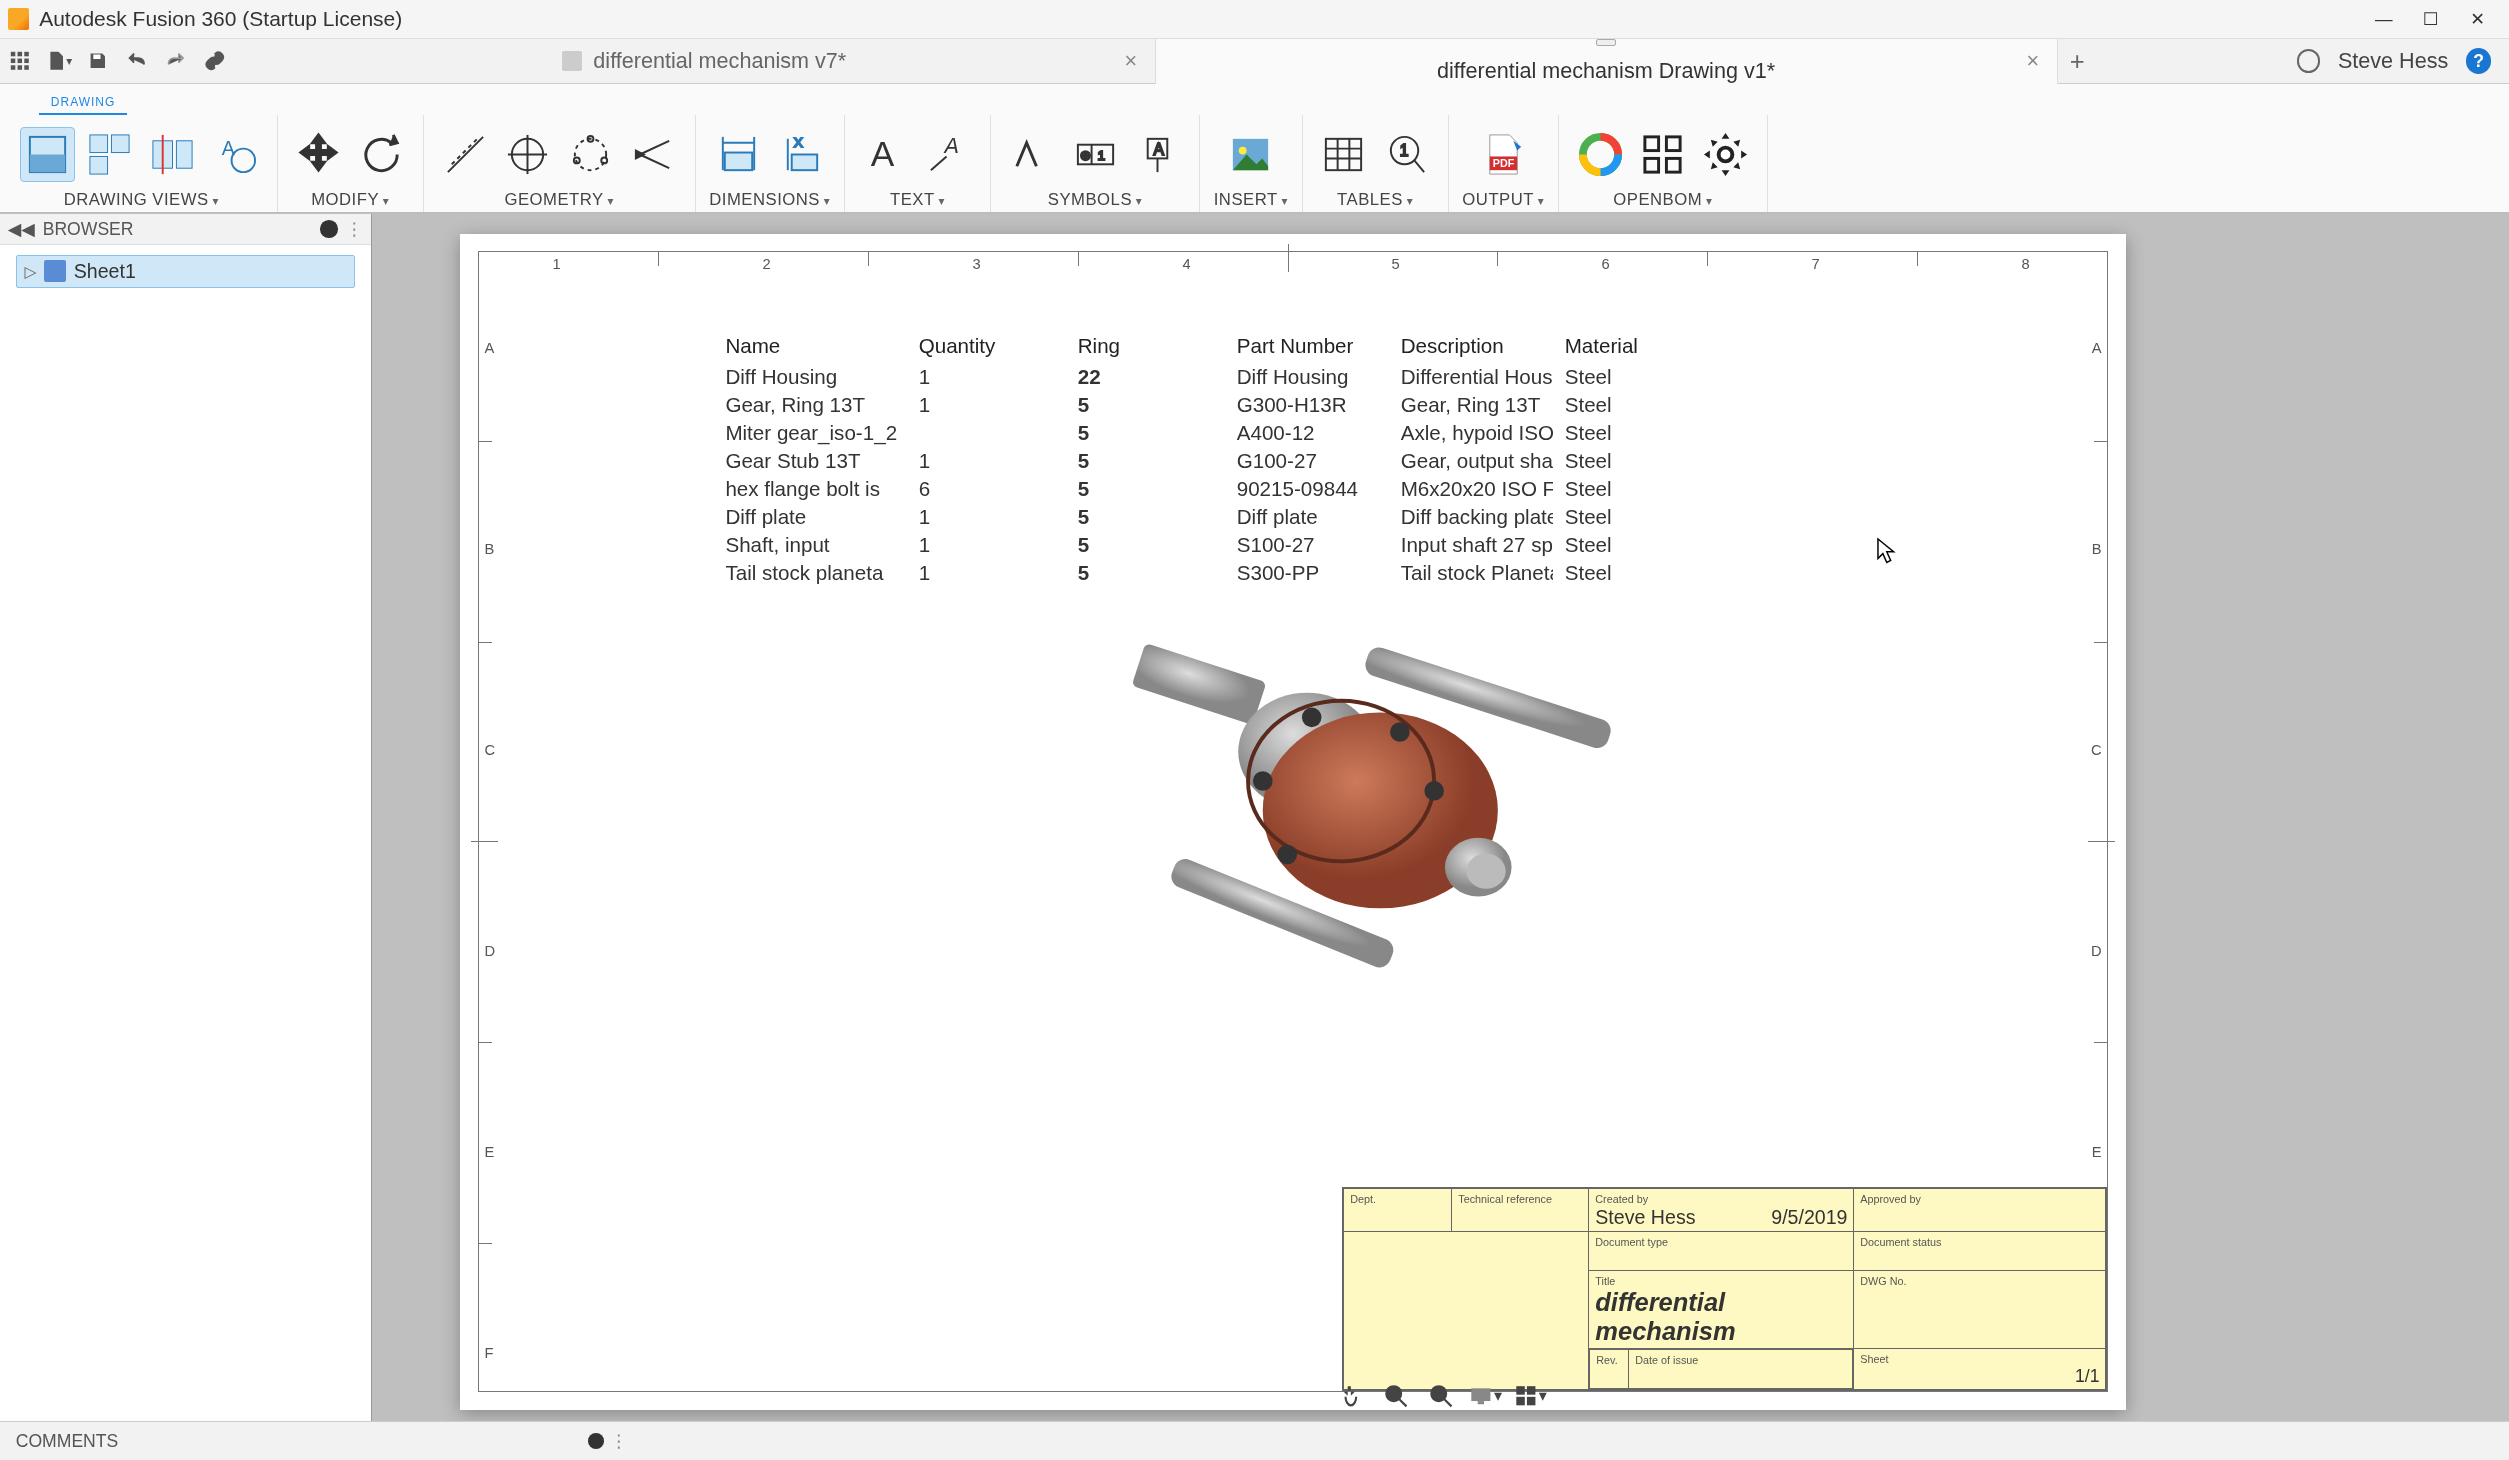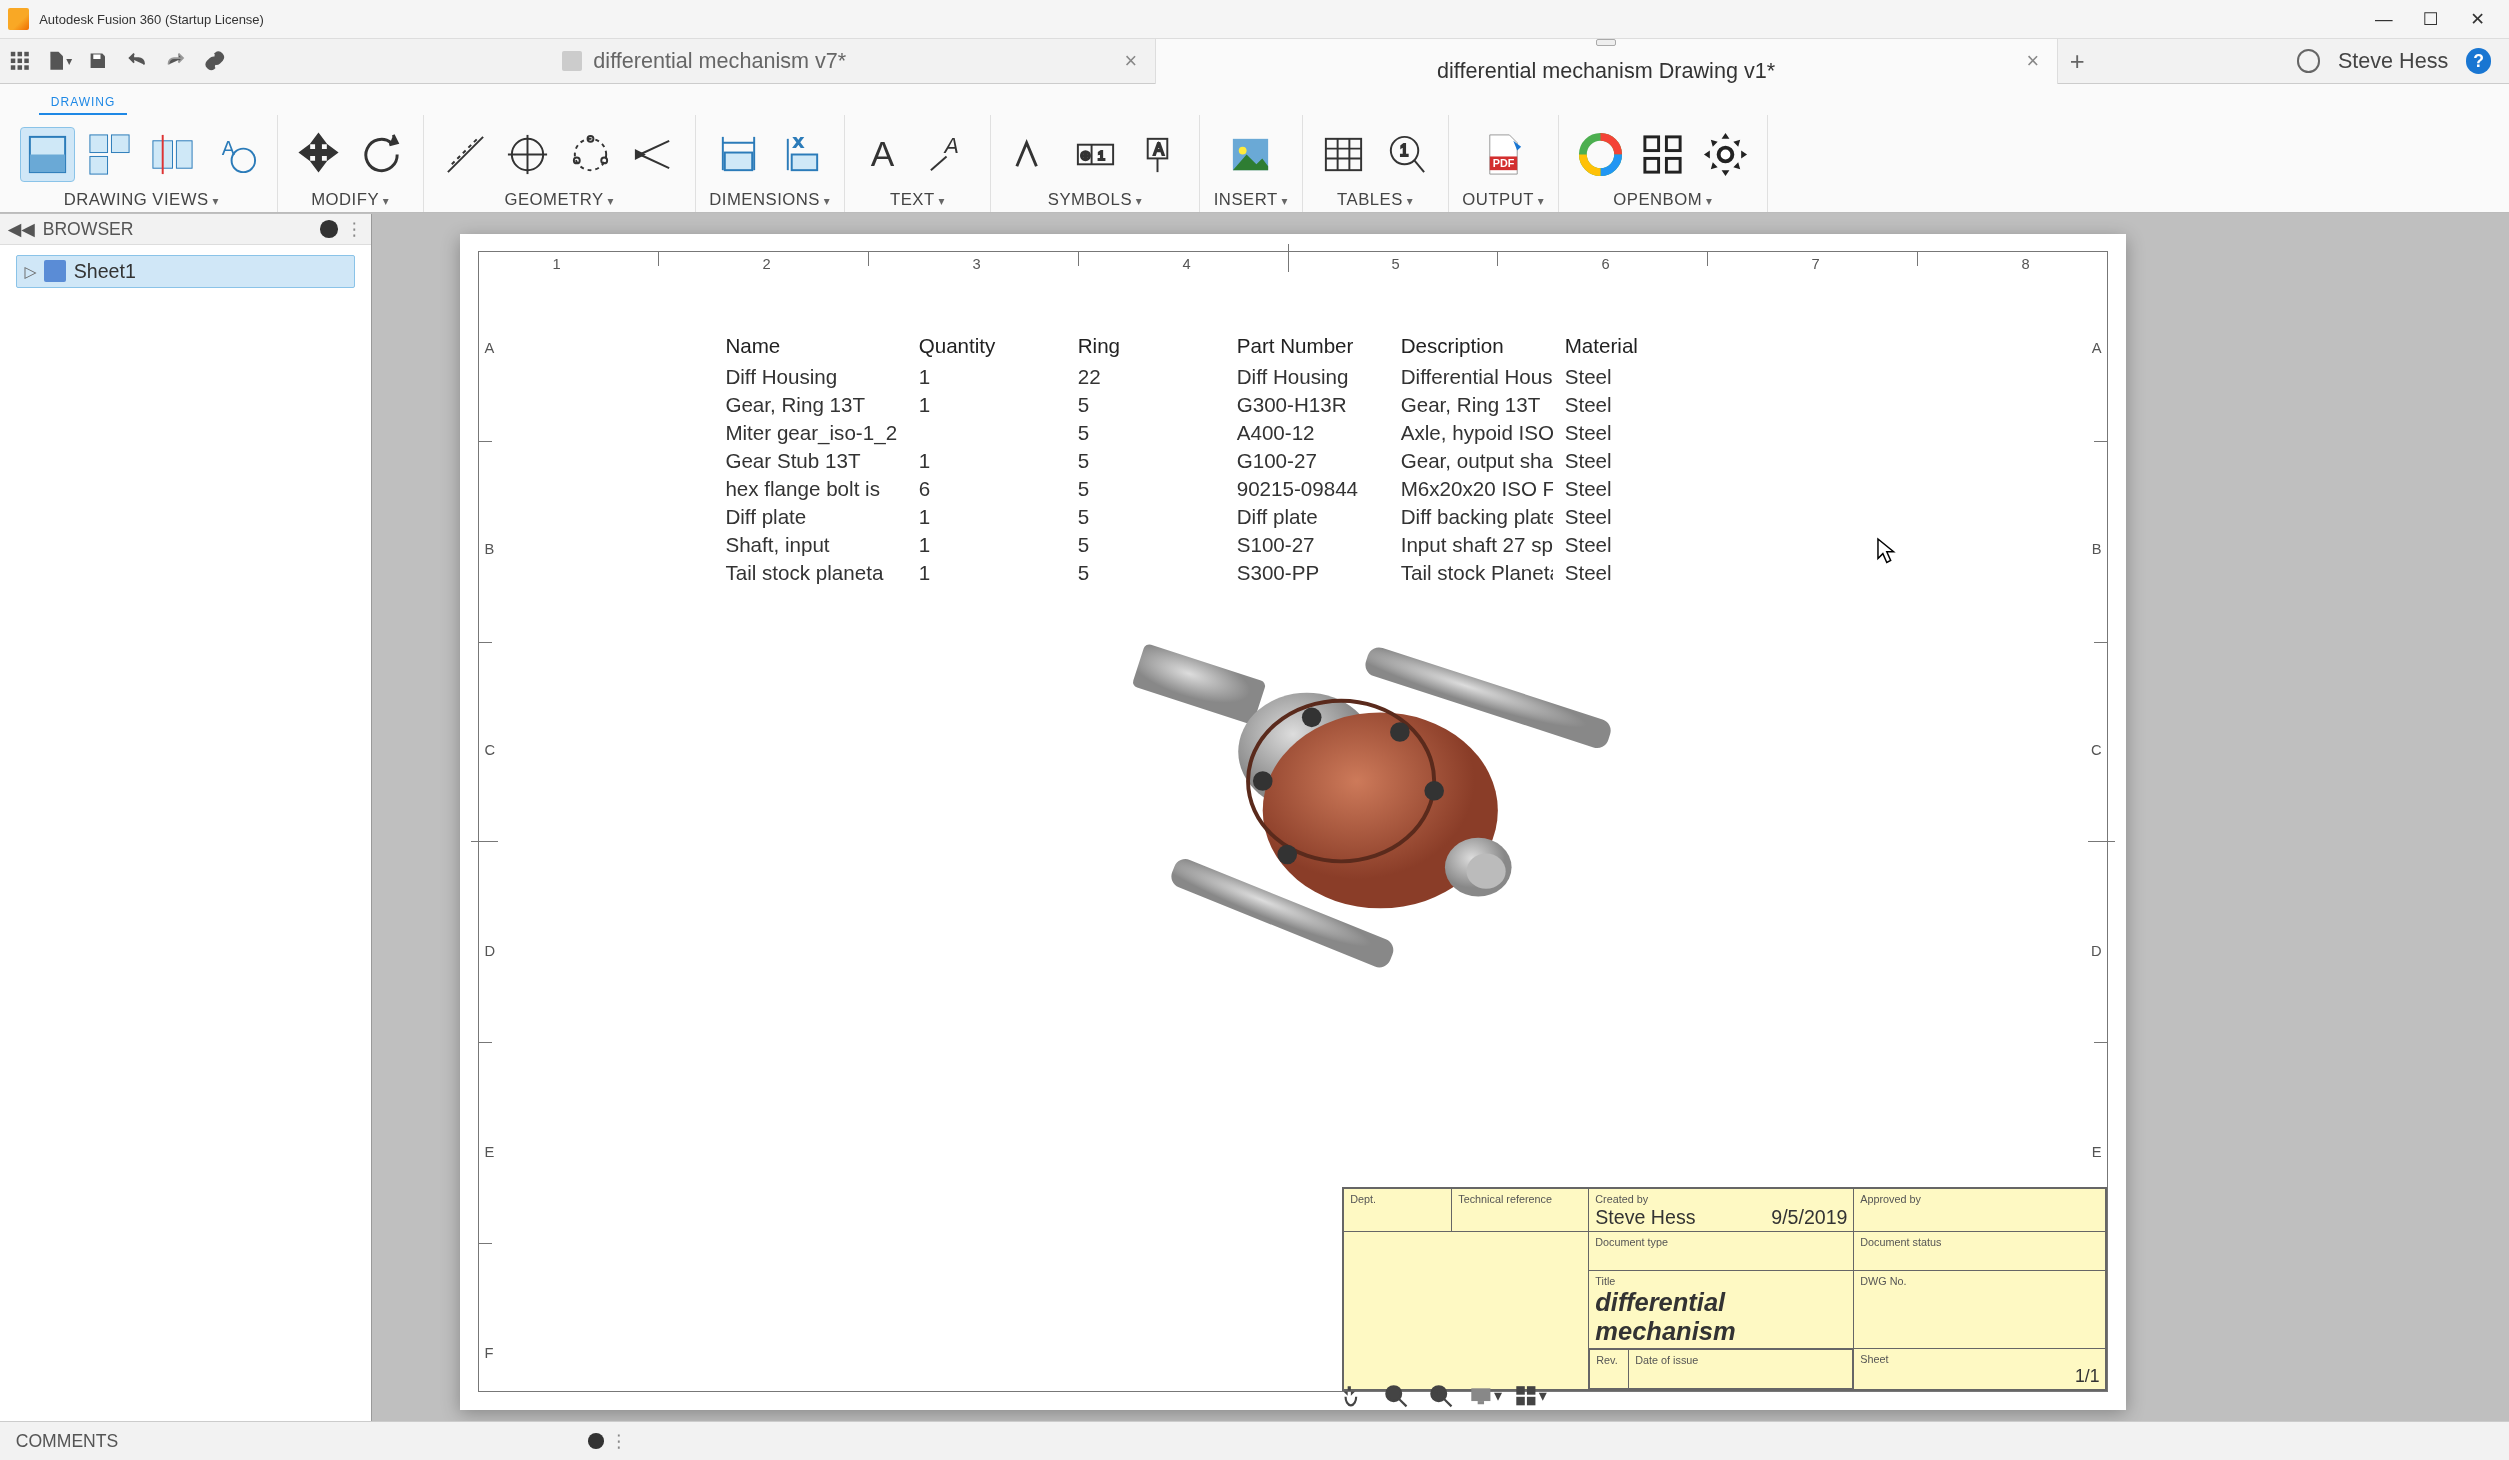--- a/index.html
+++ b/index.html
@@ -1,21 +1,21 @@
 <!DOCTYPE html>
 <html><head>
 <meta charset="utf-8">
 <style>
 * { margin:0; padding:0; box-sizing:border-box; font-family:"Segoe UI",Arial,sans-serif; }
 body { background:#bfbfbf; width:2509px; height:1460px; overflow:hidden; position:relative; }
 
 
 .titlebar { height:39px; background:#f5f5f5; display:flex; align-items:center; padding:0 7.8px; border-bottom:1px solid #ddd; }
 .titlebar .logo { width:21.6px; height:21.6px; background:linear-gradient(135deg,#f9a825 60%,#ef6c00); border-radius:2px; margin-right:9.8px; }
-.titlebar .title { font-size:13px; color:#333; flex:1; }
+.titlebar .title { font-size:21px; color:#333; flex:1; }
 .winbtn { width:47px; height:39px; display:flex; align-items:center; justify-content:center; font-size:17.6px; color:#333; }
 
 
 .qatrow { height:45px; background:#f2f2f2; display:flex; align-items:center; border-bottom:1px solid #ccc; }
 .qatbtn { width:39px; height:39px; display:flex; align-items:center; justify-content:center; color:#555; font-size:21.6px; }
 .qatbtn svg { width:21.6px; height:21.6px; fill:#555; }
 .tabstrip { flex:1; display:flex; height:45px; margin-left:19.6px; }
 .doctab { flex:1; max-width:902px; display:flex; align-items:center; justify-content:center; gap:11.8px; padding:0 19.6px; color:#666; border-right:1px solid #ddd; position:relative; font-size:21.6px; }
 .doctab.active { background:#fafafa; color:#333;flex-direction:column; }
 .doctab .close { position:absolute; right:17.6px; font-size:21.6px; color:#888; }
@@ -54,21 +54,21 @@
 
 
 .canvas { position:absolute; left:372px; right:0; top:0; bottom:0; background:#bfbfbf; overflow:hidden; }
 .sheet { position:absolute; left:88px; top:19.6px; width:1666px; height:1176px; background:#fff; box-shadow:0 3.9px 17.6px rgba(0,0,0,.3); }
 .frame { position:absolute; left:17.6px; top:17.6px; right:17.6px; bottom:17.6px; border:1px solid #777; }
 
 
 .partstable { position:absolute; top:78px; left:235px; font-size:20.6px; color:#333; }
 .partstable th { text-align:left; font-weight:normal; padding:2px 9.8px 3.9px; color:#222; }
 .partstable td { padding:1px 9.8px; white-space:nowrap; overflow:hidden; }
-.col-name{width:162px;} .col-qty{width:157px;} .col-cost{width:157px;} .col-pn{width:162px;} .col-desc{width:162px;max-width:162px;} .col-mat{width:88px;margin-top:47px;}
+.col-name{width:162px;} .col-qty{width:157px;} .col-cost{width:157px;font-weight:bold;} .col-pn{width:162px;} .col-desc{width:162px;max-width:162px;} .col-mat{width:88px;margin-top:47px;}
 
 
 .partimg { position:absolute; top:372px; left:627px; width:529px; height:363px; }
 
 
 .titleblock { position:absolute; right:0; bottom:0; width:765px; border:1px solid #666; font-size:13.7px; color:#333; background:#fef9c3; }
 .titleblock table { width:100%; border-collapse:collapse; }
 .titleblock td { border:1px solid #666; padding:2px 5.9px; vertical-align:top; }
 .tb-sm { font-size:10.8px; color:#555; }
 .tb-lg { font-size:25.5px; font-weight:bold; font-style:italic; }

